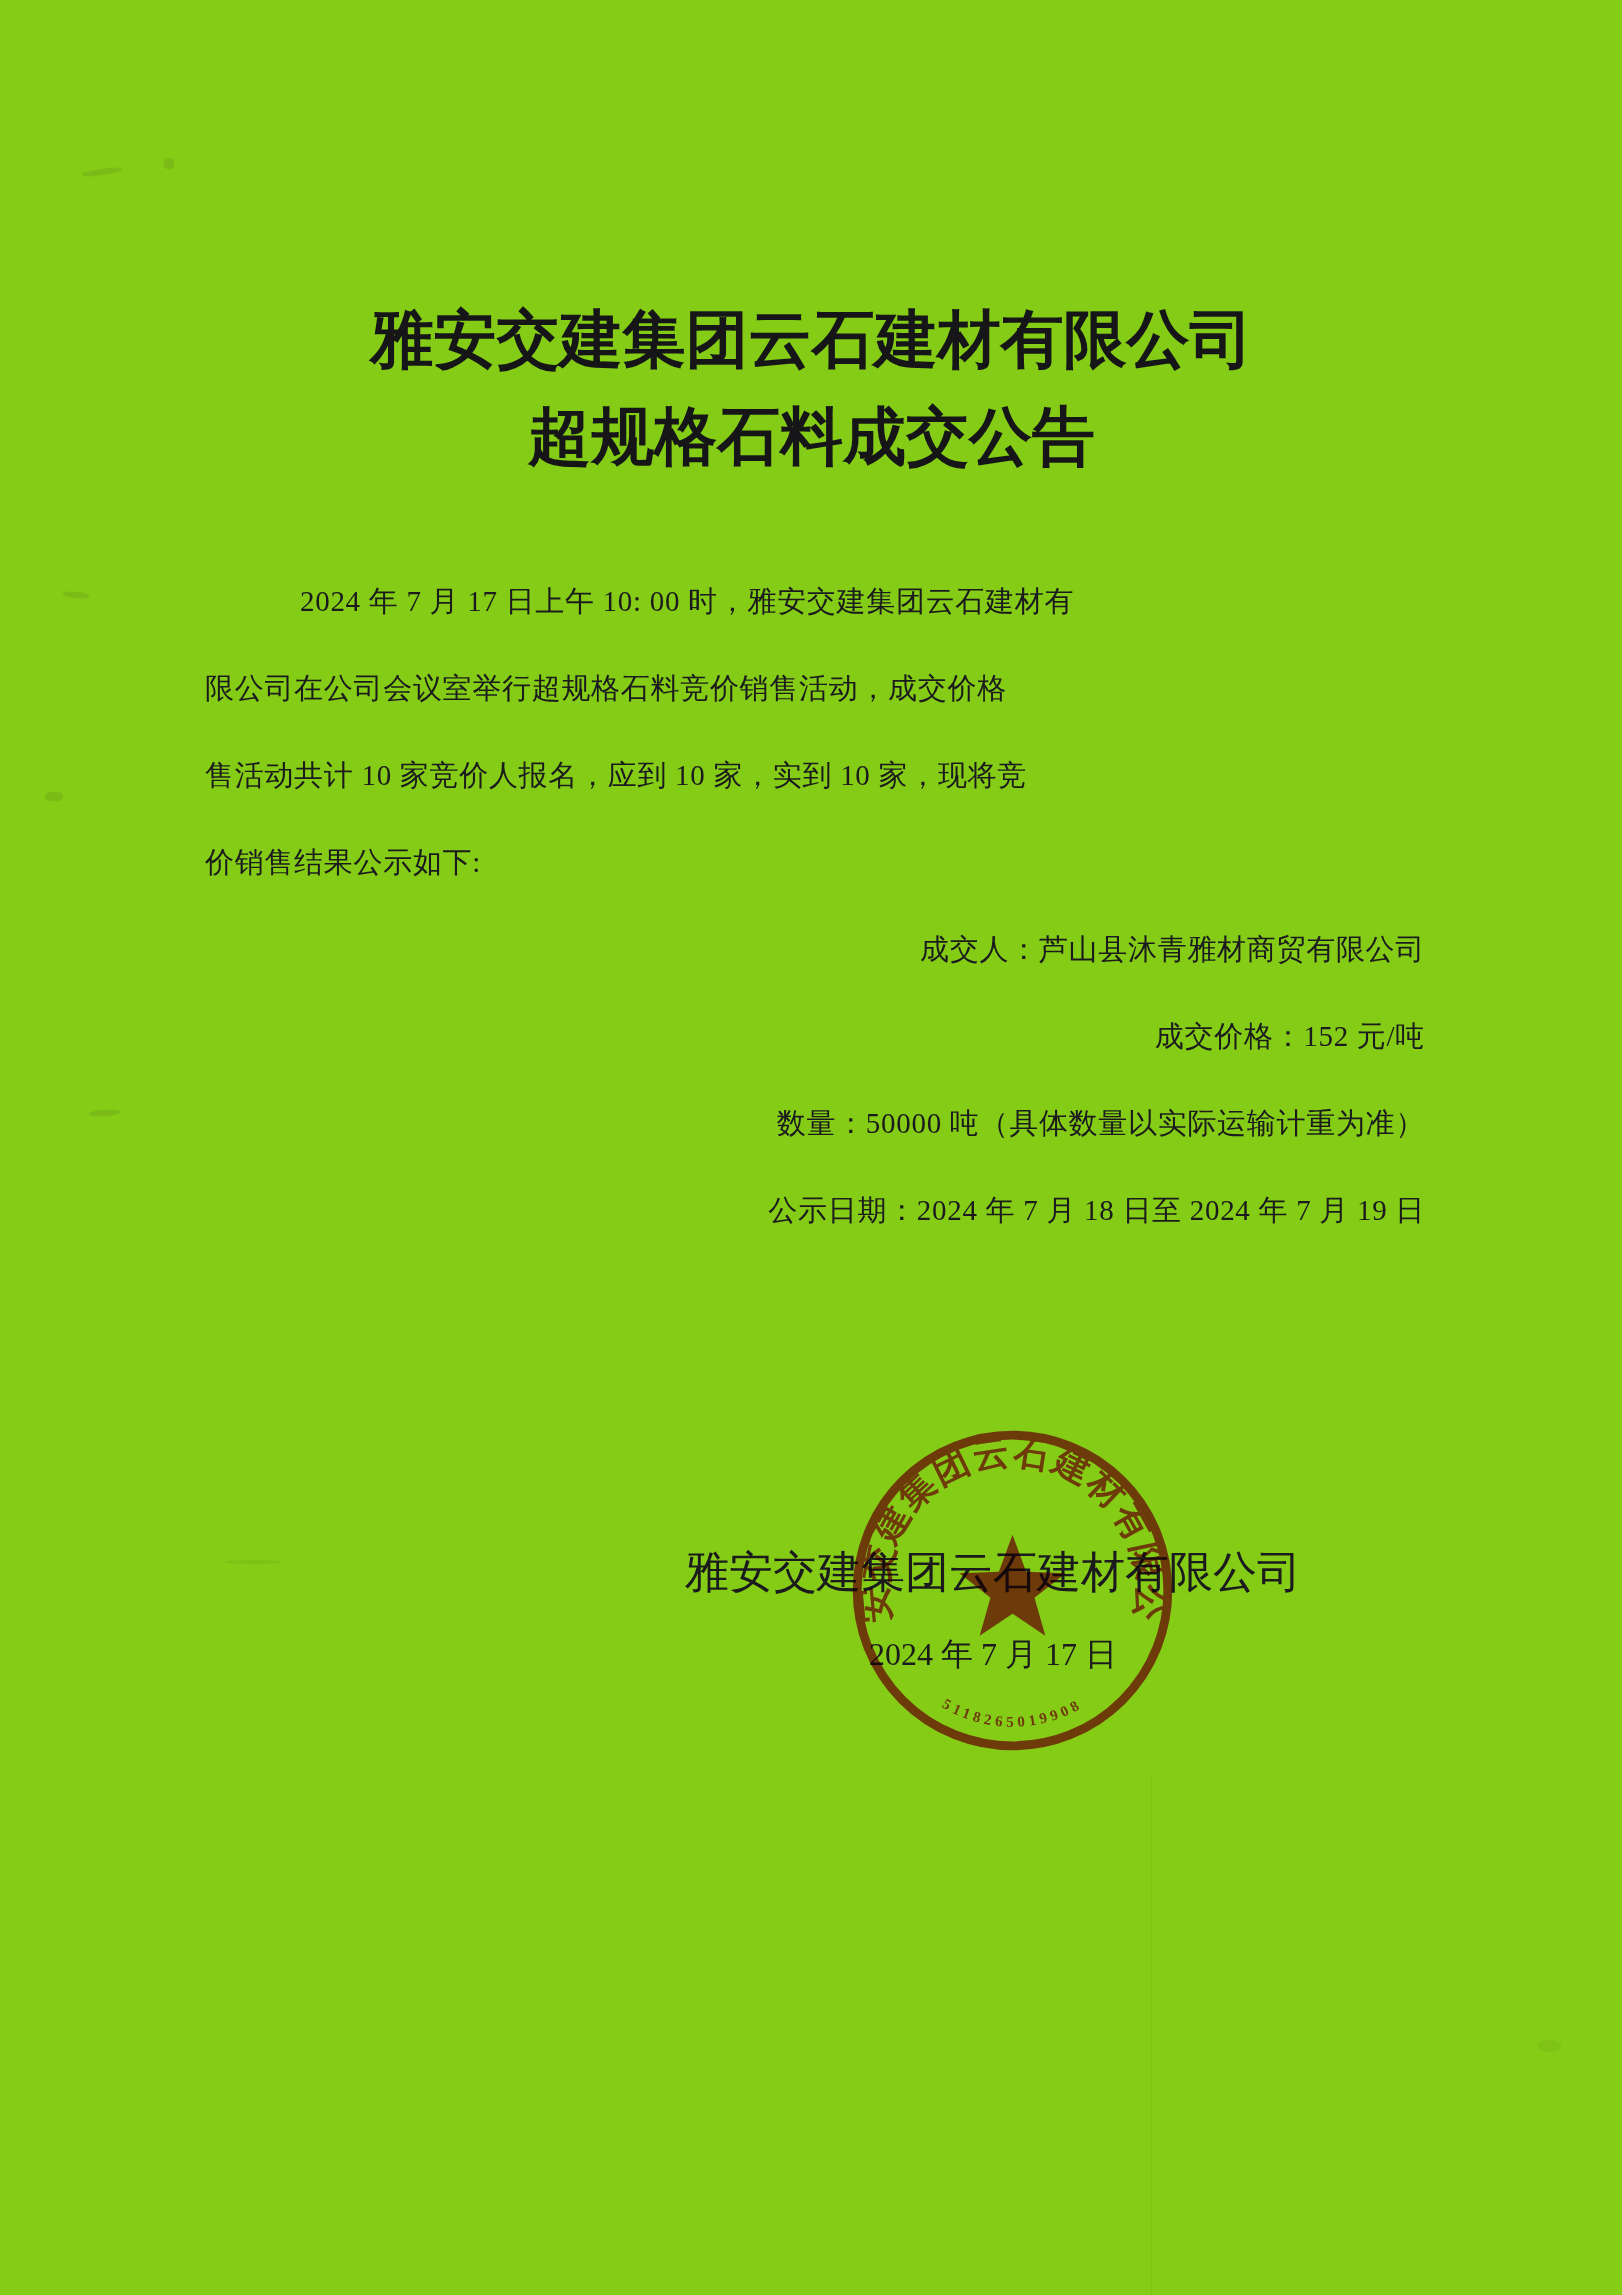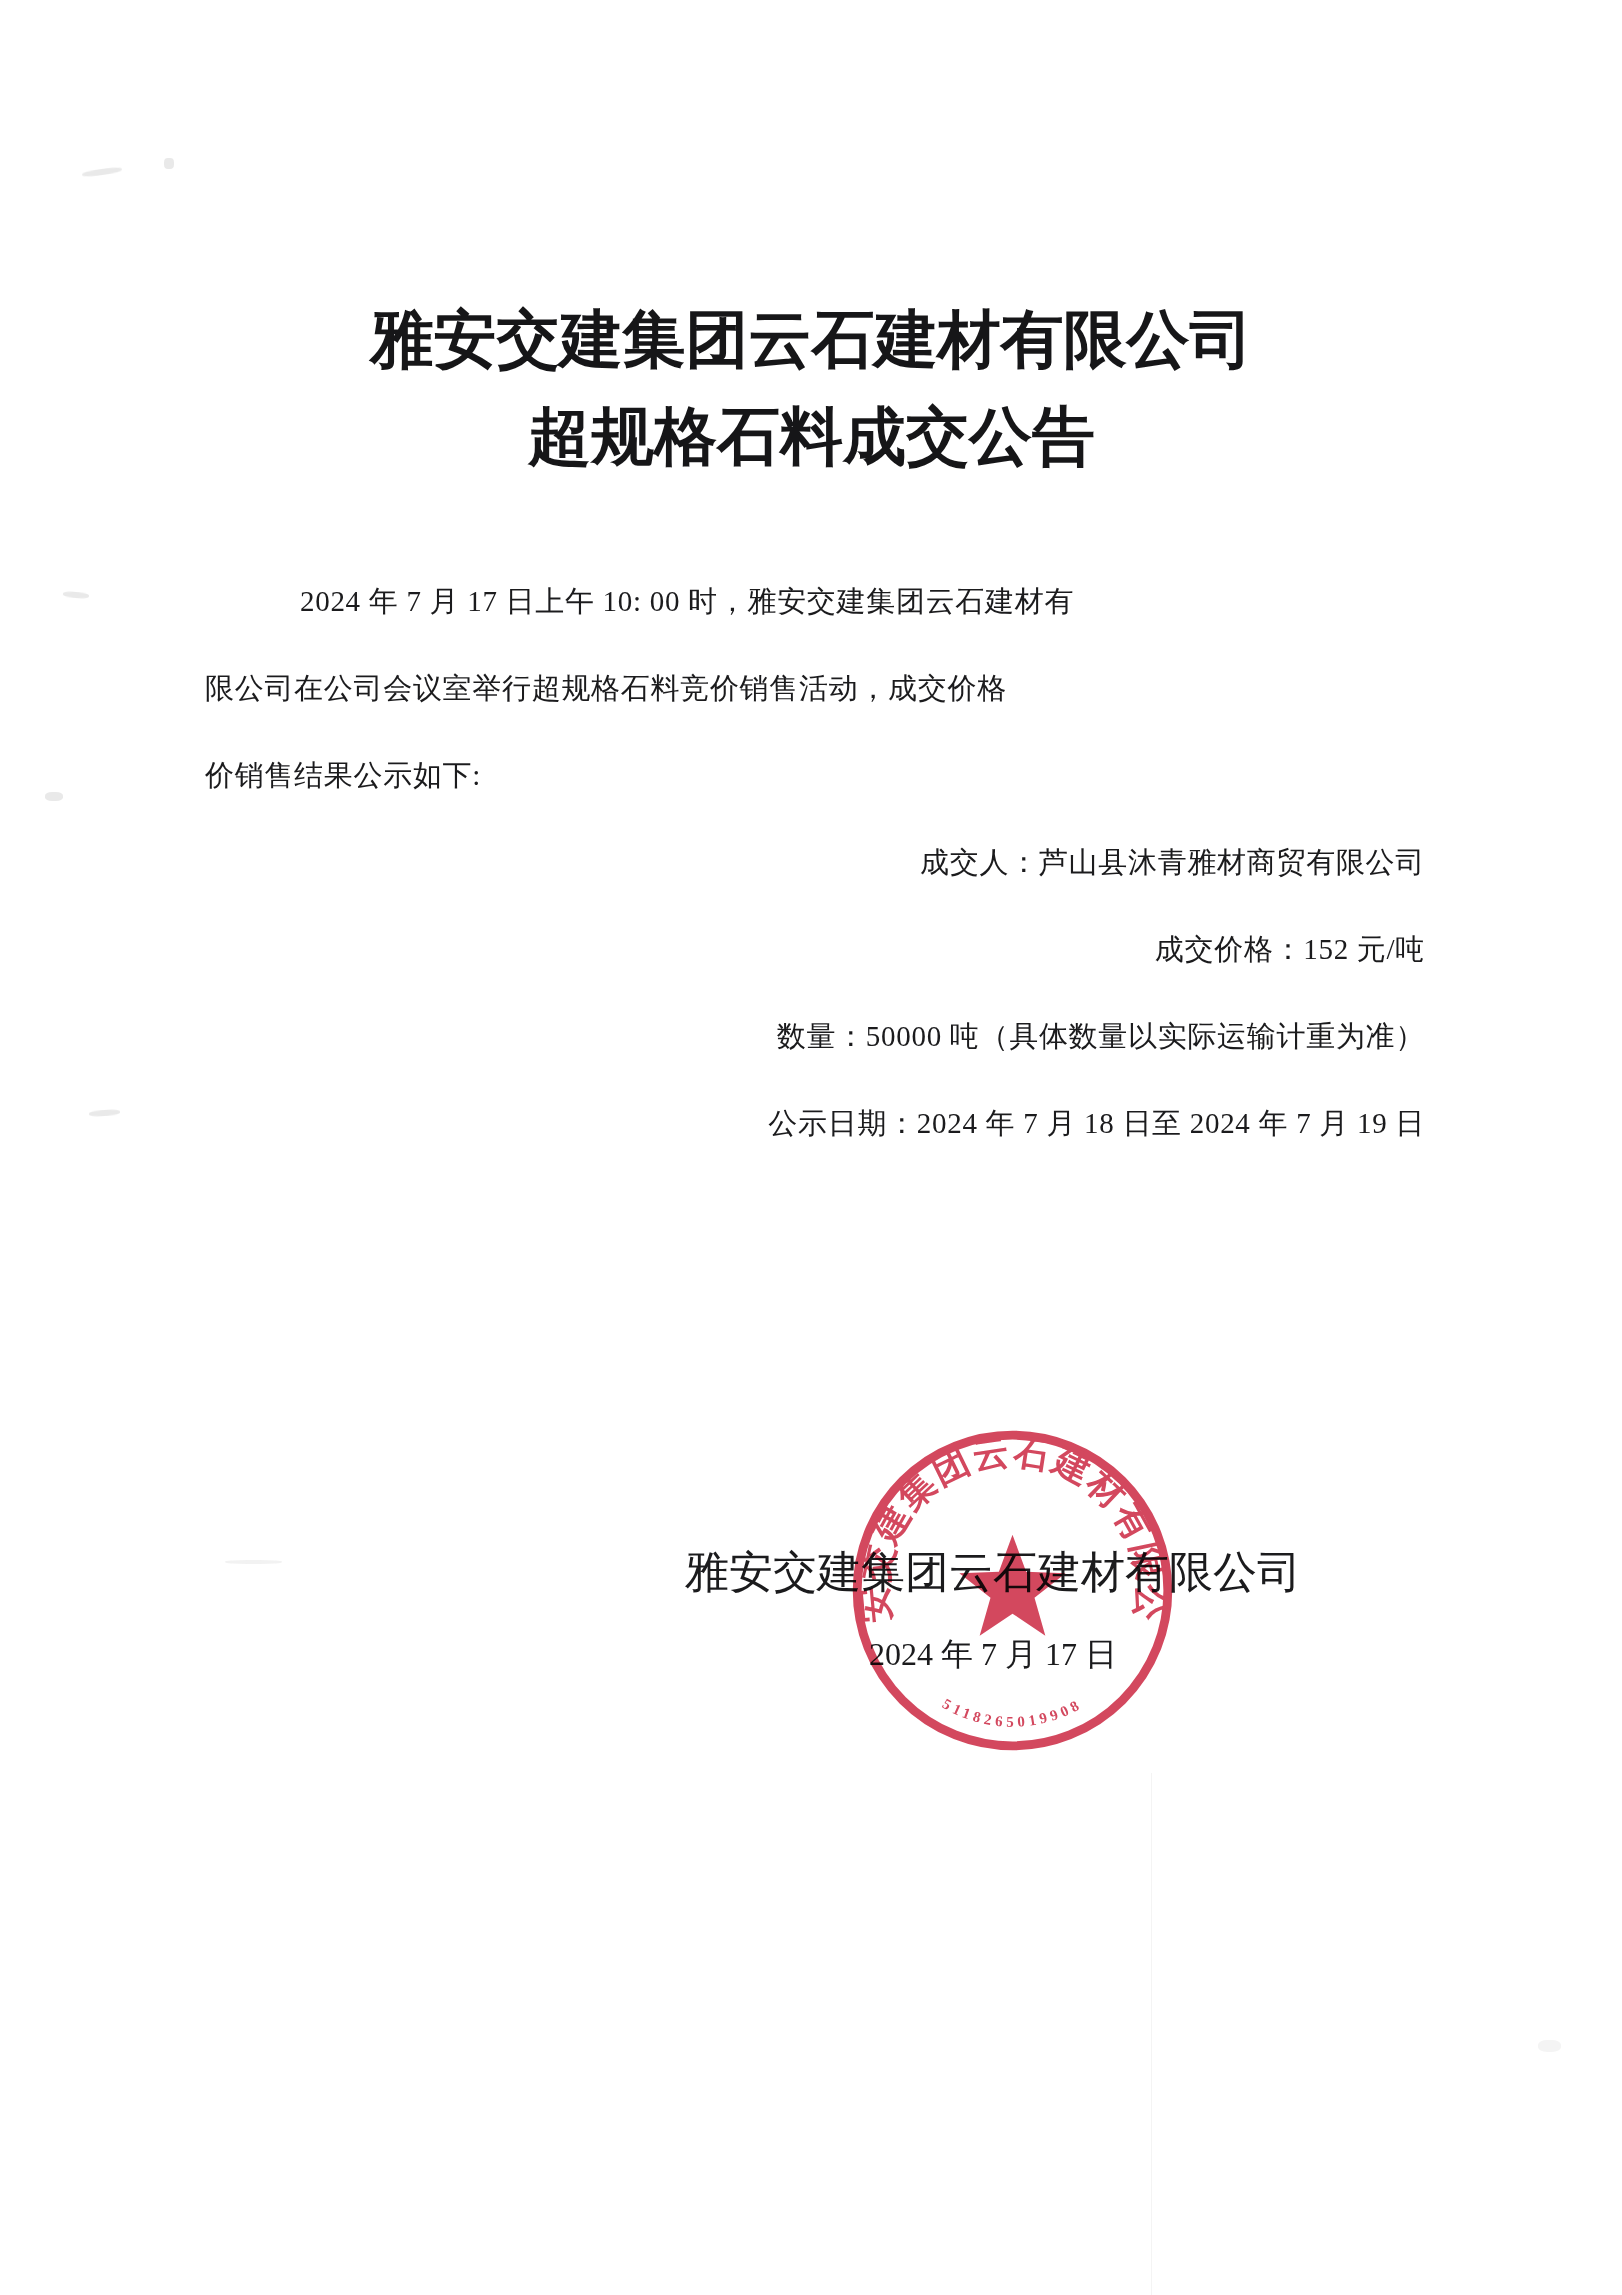--- a/index.html
+++ b/index.html
@@ -1,20 +1,20 @@
 <!DOCTYPE html>
 <html style="font-size:11px"><head>
 <meta charset="utf-8">
 <style>
   html,body{margin:0;padding:0;background:#888;}
   .page{
     position:relative;
     width:1623px;height:2295px;
     margin:0 auto;
-    background:#ffffff;
+    background:#84cc16;
     overflow:hidden;
     font-family:"Liberation Serif","DejaVu Serif",serif;
     color:#1b1b1d;
   }
   .title-block{
     position:absolute;top:292px;left:0;width:100%;
     text-align:center;
     font-size:63px;line-height:97px;font-weight:700;
     color:#161618;
     letter-spacing:0px;
@@ -63,20 +63,21 @@
 <div class="page">
 
   <div class="title-block">
     <div class="title-line">雅安交建集团云石建材有限公司</div>
     <div class="title-line">超规格石料成交公告</div>
   </div>
 
   <div class="body-block">
     <div class="para-line indent">2024 年 7 月 17 日上午 10: 00 时，雅安交建集团云石建材有</div>
     <div class="para-line">限公司在公司会议室举行超规格石料竞价销售活动，成交价格</div>
+    <div class="para-line">售活动共计 10 家竞价人报名，应到 10 家，实到 10 家，现将竞</div>
     <div class="para-line">价销售结果公示如下:</div>
     <div class="item-line">成交人：芦山县沐青雅材商贸有限公司</div>
     <div class="item-line">成交价格：152 元/吨</div>
     <div class="item-line">数量：50000 吨（具体数量以实际运输计重为准）</div>
     <div class="item-line">公示日期：2024 年 7 月 18 日至 2024 年 7 月 19 日</div>
   </div>
 
   <div class="sig-company">雅安交建集团云石建材有限公司</div>
   <div class="sig-date">2024 年 7 月 17 日</div>
 

